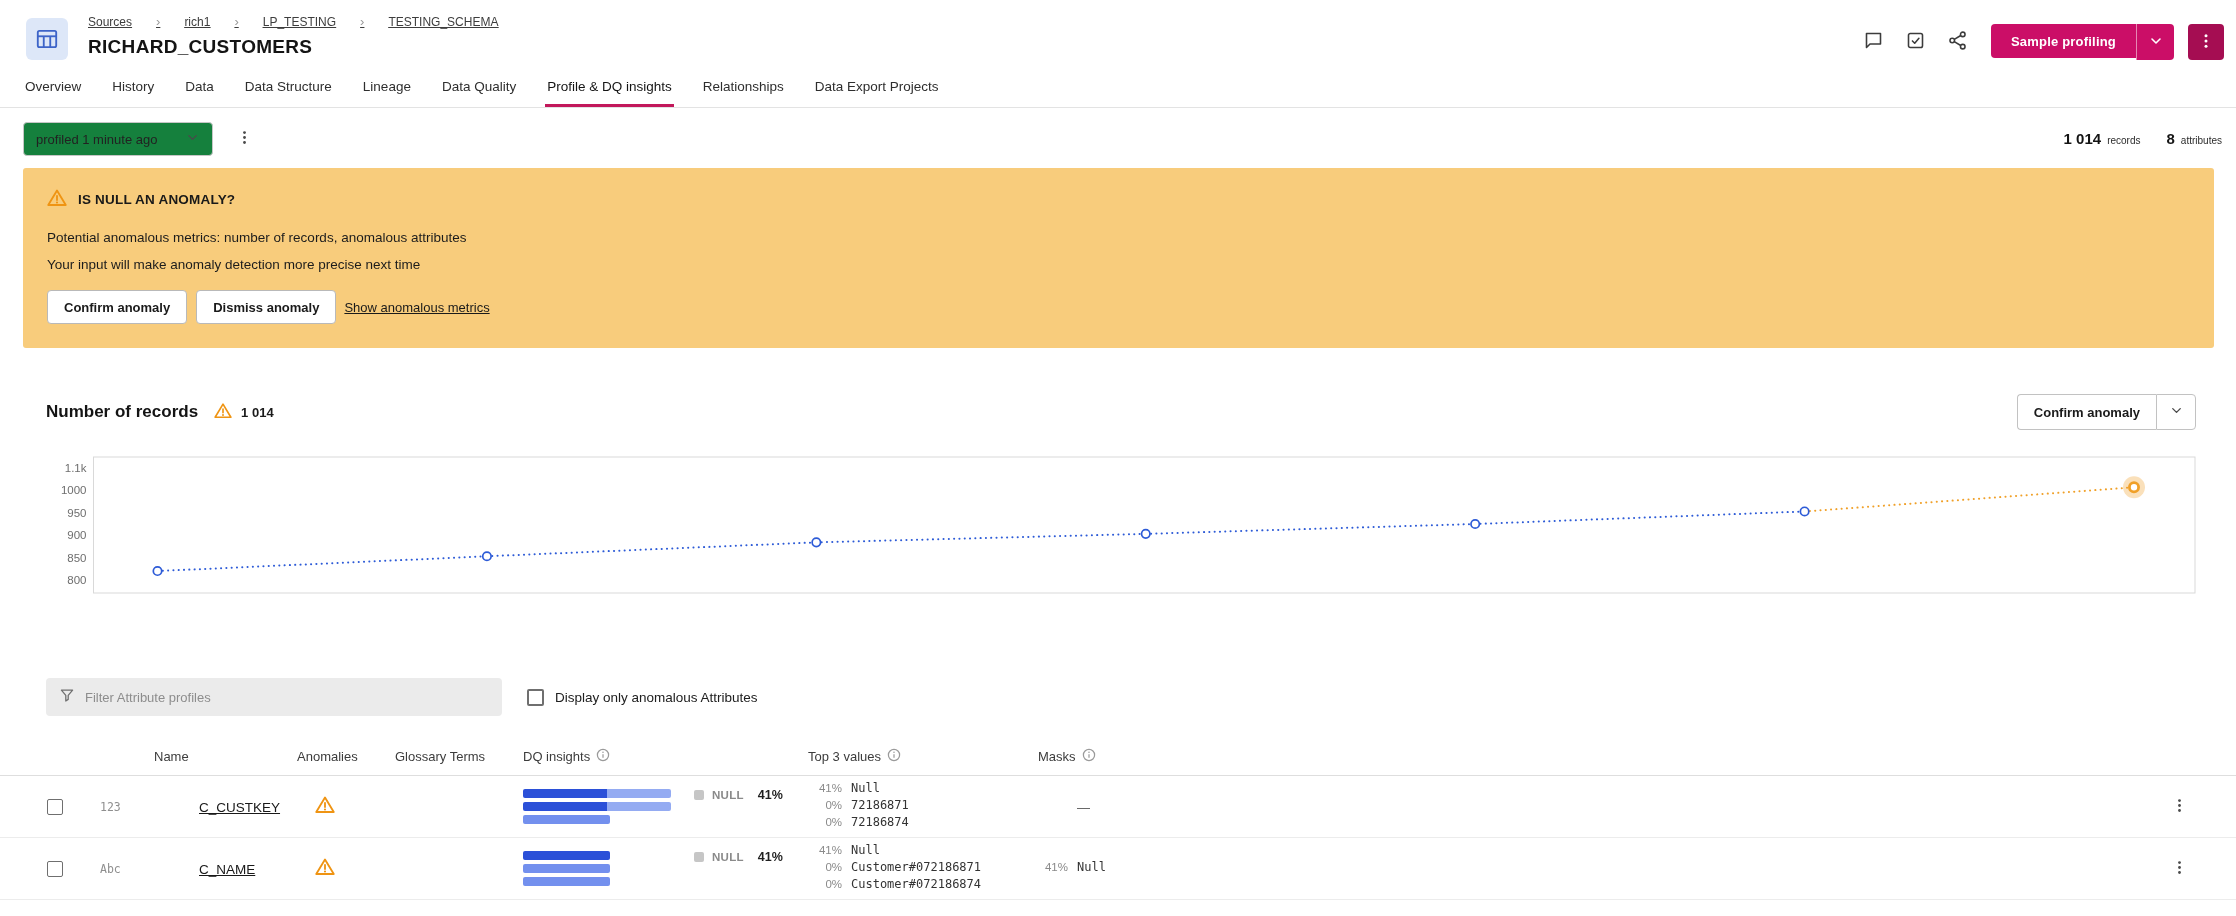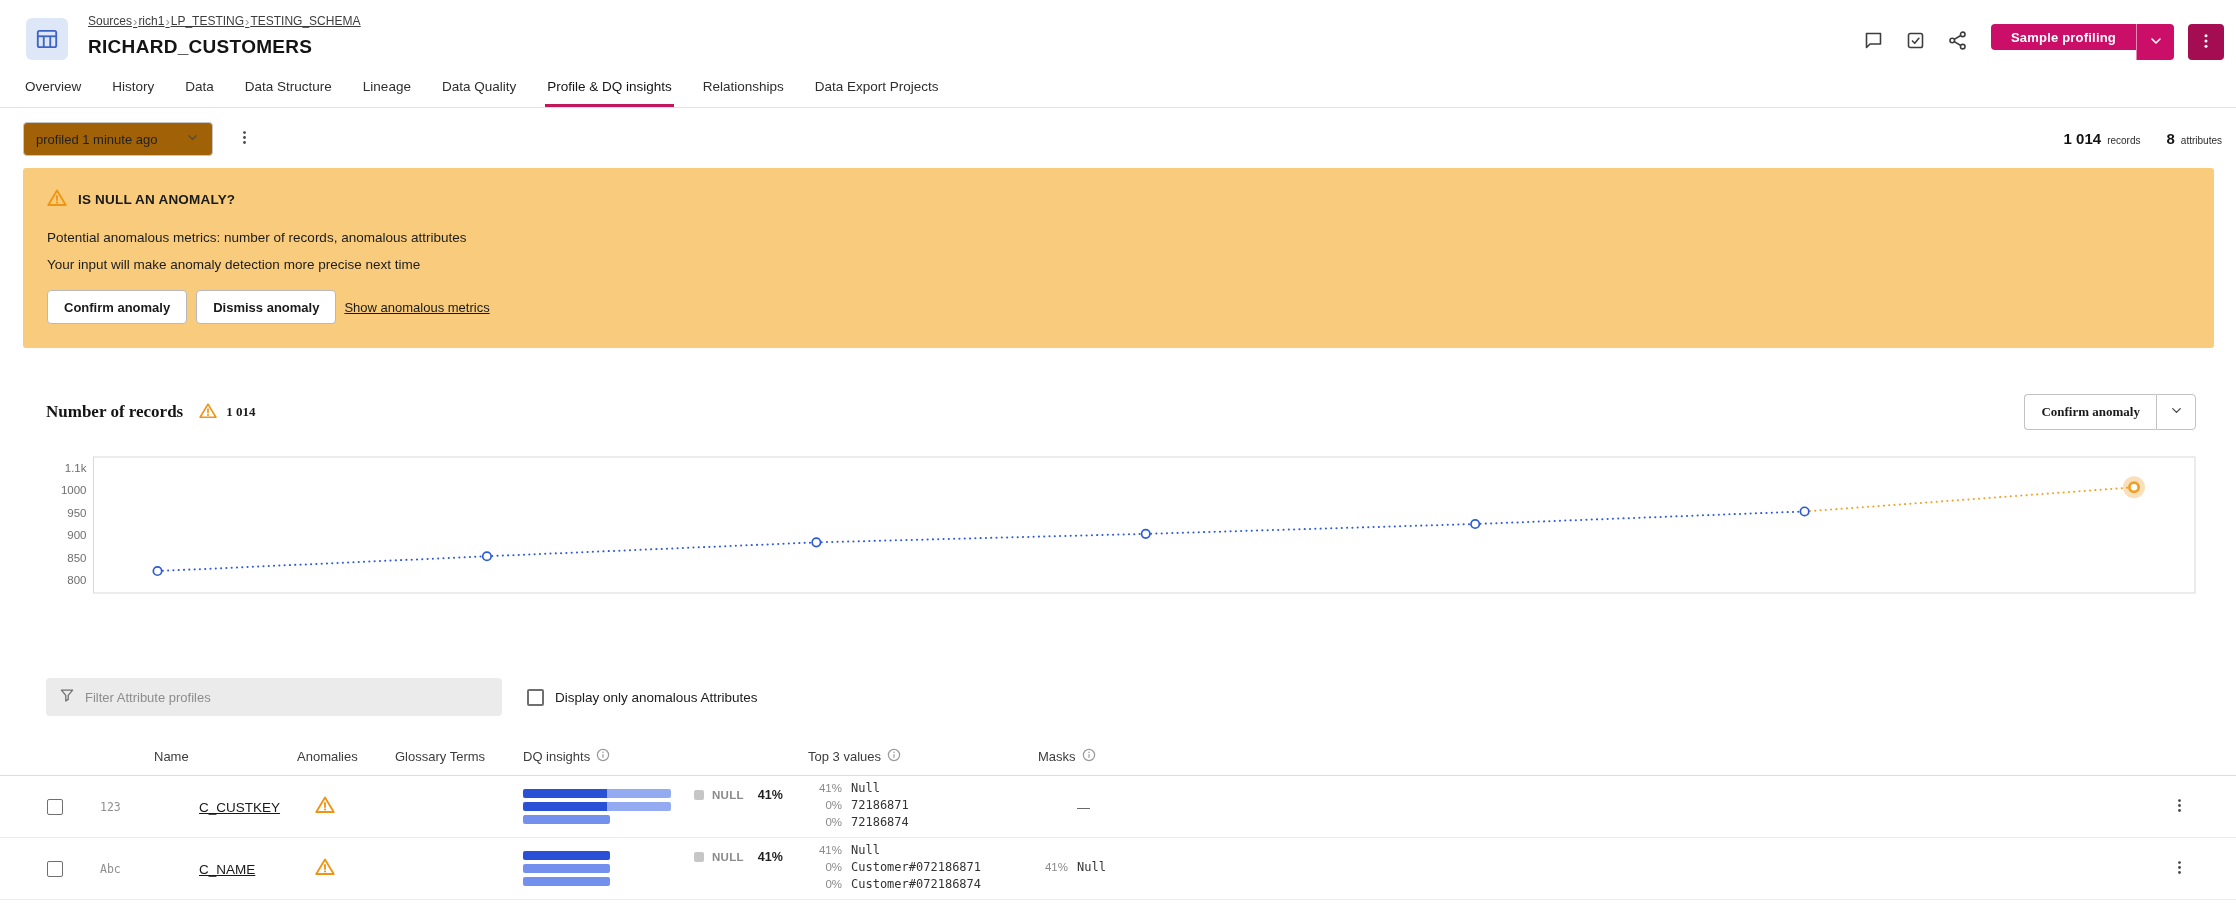--- a/index.html
+++ b/index.html
@@ -8,43 +8,43 @@
     width:2236px; height:916px; overflow:hidden;
     font-family:"Liberation Sans", sans-serif; color:#1a1a1a;
   }
   .page { width:2236px; height:916px; position:relative; background:#fff; }
 
   
   .header { display:flex; padding:14px 12px 0 26px; }
   .entity-icon { width:42px; height:42px; border-radius:6px; background:#dde7f8;
     display:flex; align-items:center; justify-content:center; margin-top:4px; flex:none; }
   .header-main { margin-left:20px; }
-  .breadcrumb { font-size:12px; color:#3d3d3d; display:flex; gap:1px; align-items:flex-start;text-decoration:underline; }
+  .breadcrumb { font-size:12px; color:#3d3d3d; display:flex; gap:24px; align-items:center;text-decoration:underline; }
   .breadcrumb a { color:#3d3d3d; text-decoration:underline; cursor:pointer; }
   .breadcrumb .sep { color:#9a9a9a; font-size:13px; }
   .page-title { font-size:19px; font-weight:bold; margin-top:7px; letter-spacing:.3px; color:#141414; }
   .header-actions { margin-left:auto; display:flex; align-items:center; gap:8px; margin-top:10px; }
   .icon-btn { width:34px; height:34px; display:flex; align-items:center; justify-content:center;
     background:transparent; border:none; cursor:pointer; border-radius:4px; }
   .split-btn { display:flex; margin-left:8px; }
-  .split-main { height:26px; padding:0 20px; background:var(--brand); color:#fff; border:none;
+  .split-main { height:34px; padding:0 20px; background:var(--brand); color:#fff; border:none;
     font-family:inherit; font-size:13px; font-weight:bold; border-radius:4px 0 0 4px; cursor:pointer; letter-spacing:.2px; }
   .split-chev { width:38px; height:36px; background:var(--brand); border:none; border-left:1px solid rgba(255,255,255,.5);
     border-radius:0 4px 4px 0; display:flex; align-items:center; justify-content:center; cursor:pointer; }
   .kebab-brand { width:36px; height:36px; background:var(--brand-dark); border:none; border-radius:4px;
     display:flex; align-items:center; justify-content:center; cursor:pointer; margin-left:6px; }
 
   
   .tabs { display:flex; gap:27px; padding-left:23px; border-bottom:1px solid #e3e3e3; margin-top:6px; }
   .tab { font-size:13.5px; color:#2e2e2e; padding:13px 2px 10px; border-bottom:3px solid transparent; cursor:pointer; white-space:nowrap; }
   .tab.active { border-bottom-color:var(--tab-underline); color:#141414; }
 
   
   .toolbar { display:flex; align-items:center; padding:14px 14px 0 23px; }
-  .dropdown { height:34px; border:1px solid #c6c6c6; border-radius:4px; background:#a16207;
+  .dropdown { height:34px; border:1px solid #c6c6c6; border-radius:4px; background:#15803d;
     display:flex; align-items:center; gap:28px; padding:0 12px; font-family:inherit; font-size:13px; color:#222; cursor:pointer; }
   .toolbar-kebab { margin-left:14px; }
   .toolbar-right { margin-left:auto; display:flex; align-items:baseline; }
   .stat-value { font-weight:bold; font-size:15px; color:#141414; }
   .stat-label { font-size:10px; color:#2c2c2c; margin-left:6px; }
   .stat-group + .stat-group { margin-left:26px; }
 
   
   .banner { margin:12px 22px 0 23px; background:var(--banner-bg); border-radius:3px; padding:20px 24px 24px 24px; }
   .banner-title-row { display:flex; align-items:center; gap:11px; }
@@ -53,21 +53,21 @@
   .banner-line.l1 { margin-top:19px; }
   .banner-line.l2 { margin-top:12px; }
   .banner-actions { margin-top:18px; display:flex; align-items:center; }
   .btn-white { height:34px; background:#fff; border:1px solid #b9b9b9; border-radius:4px; padding:0 16px;
     font-family:inherit; font-size:13px; font-weight:bold; color:#1a1a1a; cursor:pointer; }
   .btn-white + .btn-white { margin-left:9px; }
   .banner-link { margin-left:8px; font-size:13px; color:#1a1a1a; text-decoration:underline; cursor:pointer; }
 
   
   .records-section { padding:46px 40px 0 46px; }
-  .records-head { display:flex; align-items:center;font-family:Liberation Serif, serif; }
+  .records-head { display:flex; align-items:center; }
   .records-title { font-size:17px; font-weight:bold; color:#141414; }
   .records-badge { display:flex; align-items:center; gap:9px; margin-left:16px; }
   .badge-count { font-size:13px; font-weight:bold; color:#1a1a1a; }
   .confirm-split { display:flex; margin-left:auto; }
   .confirm-main { height:36px; padding:0 16px; background:#fff; border:1px solid #c2c2c2; border-right:none;
     border-radius:4px 0 0 4px; font-family:inherit; font-size:13px; font-weight:bold; color:#1a1a1a; cursor:pointer; }
   .confirm-chev { width:40px; height:36px; background:#fff; border:1px solid #c2c2c2;
     border-radius:0 4px 4px 0; display:flex; align-items:center; justify-content:center; cursor:pointer; }
   .chart-wrap { margin-top:26px; }
   .tick-label { font-size:11.5px; fill:#6e6e6e; font-family:"Liberation Sans", sans-serif; }

